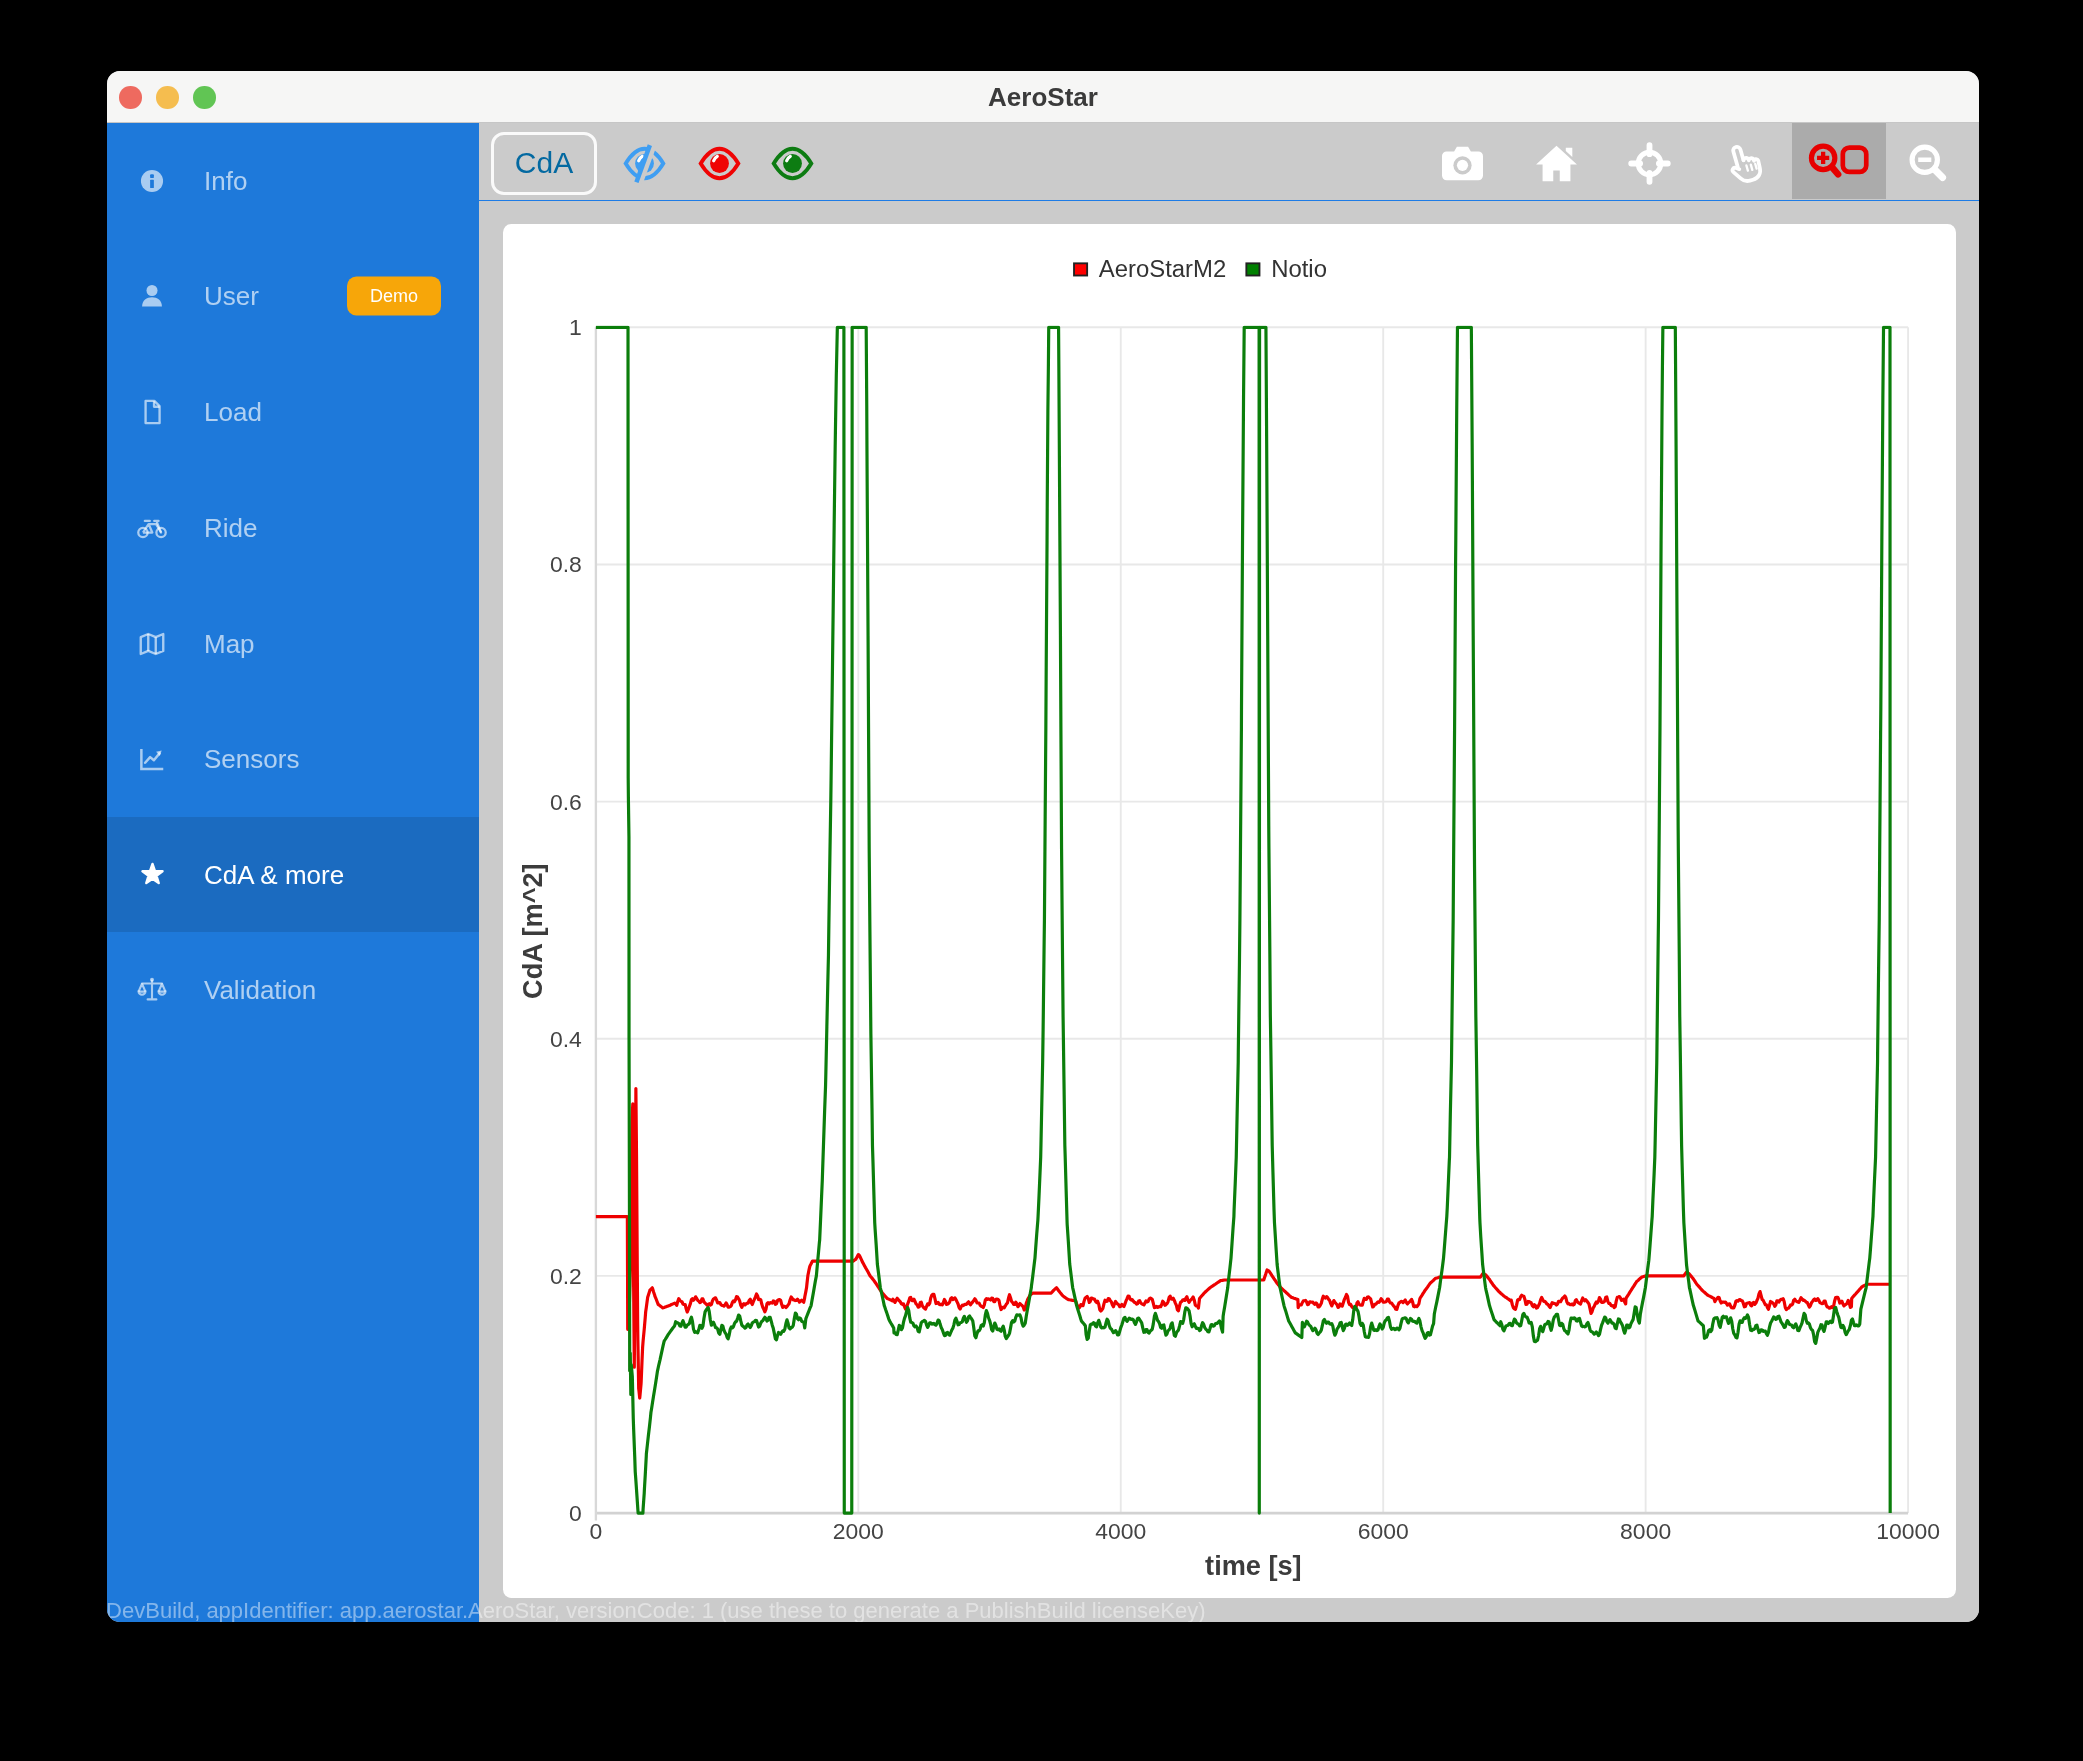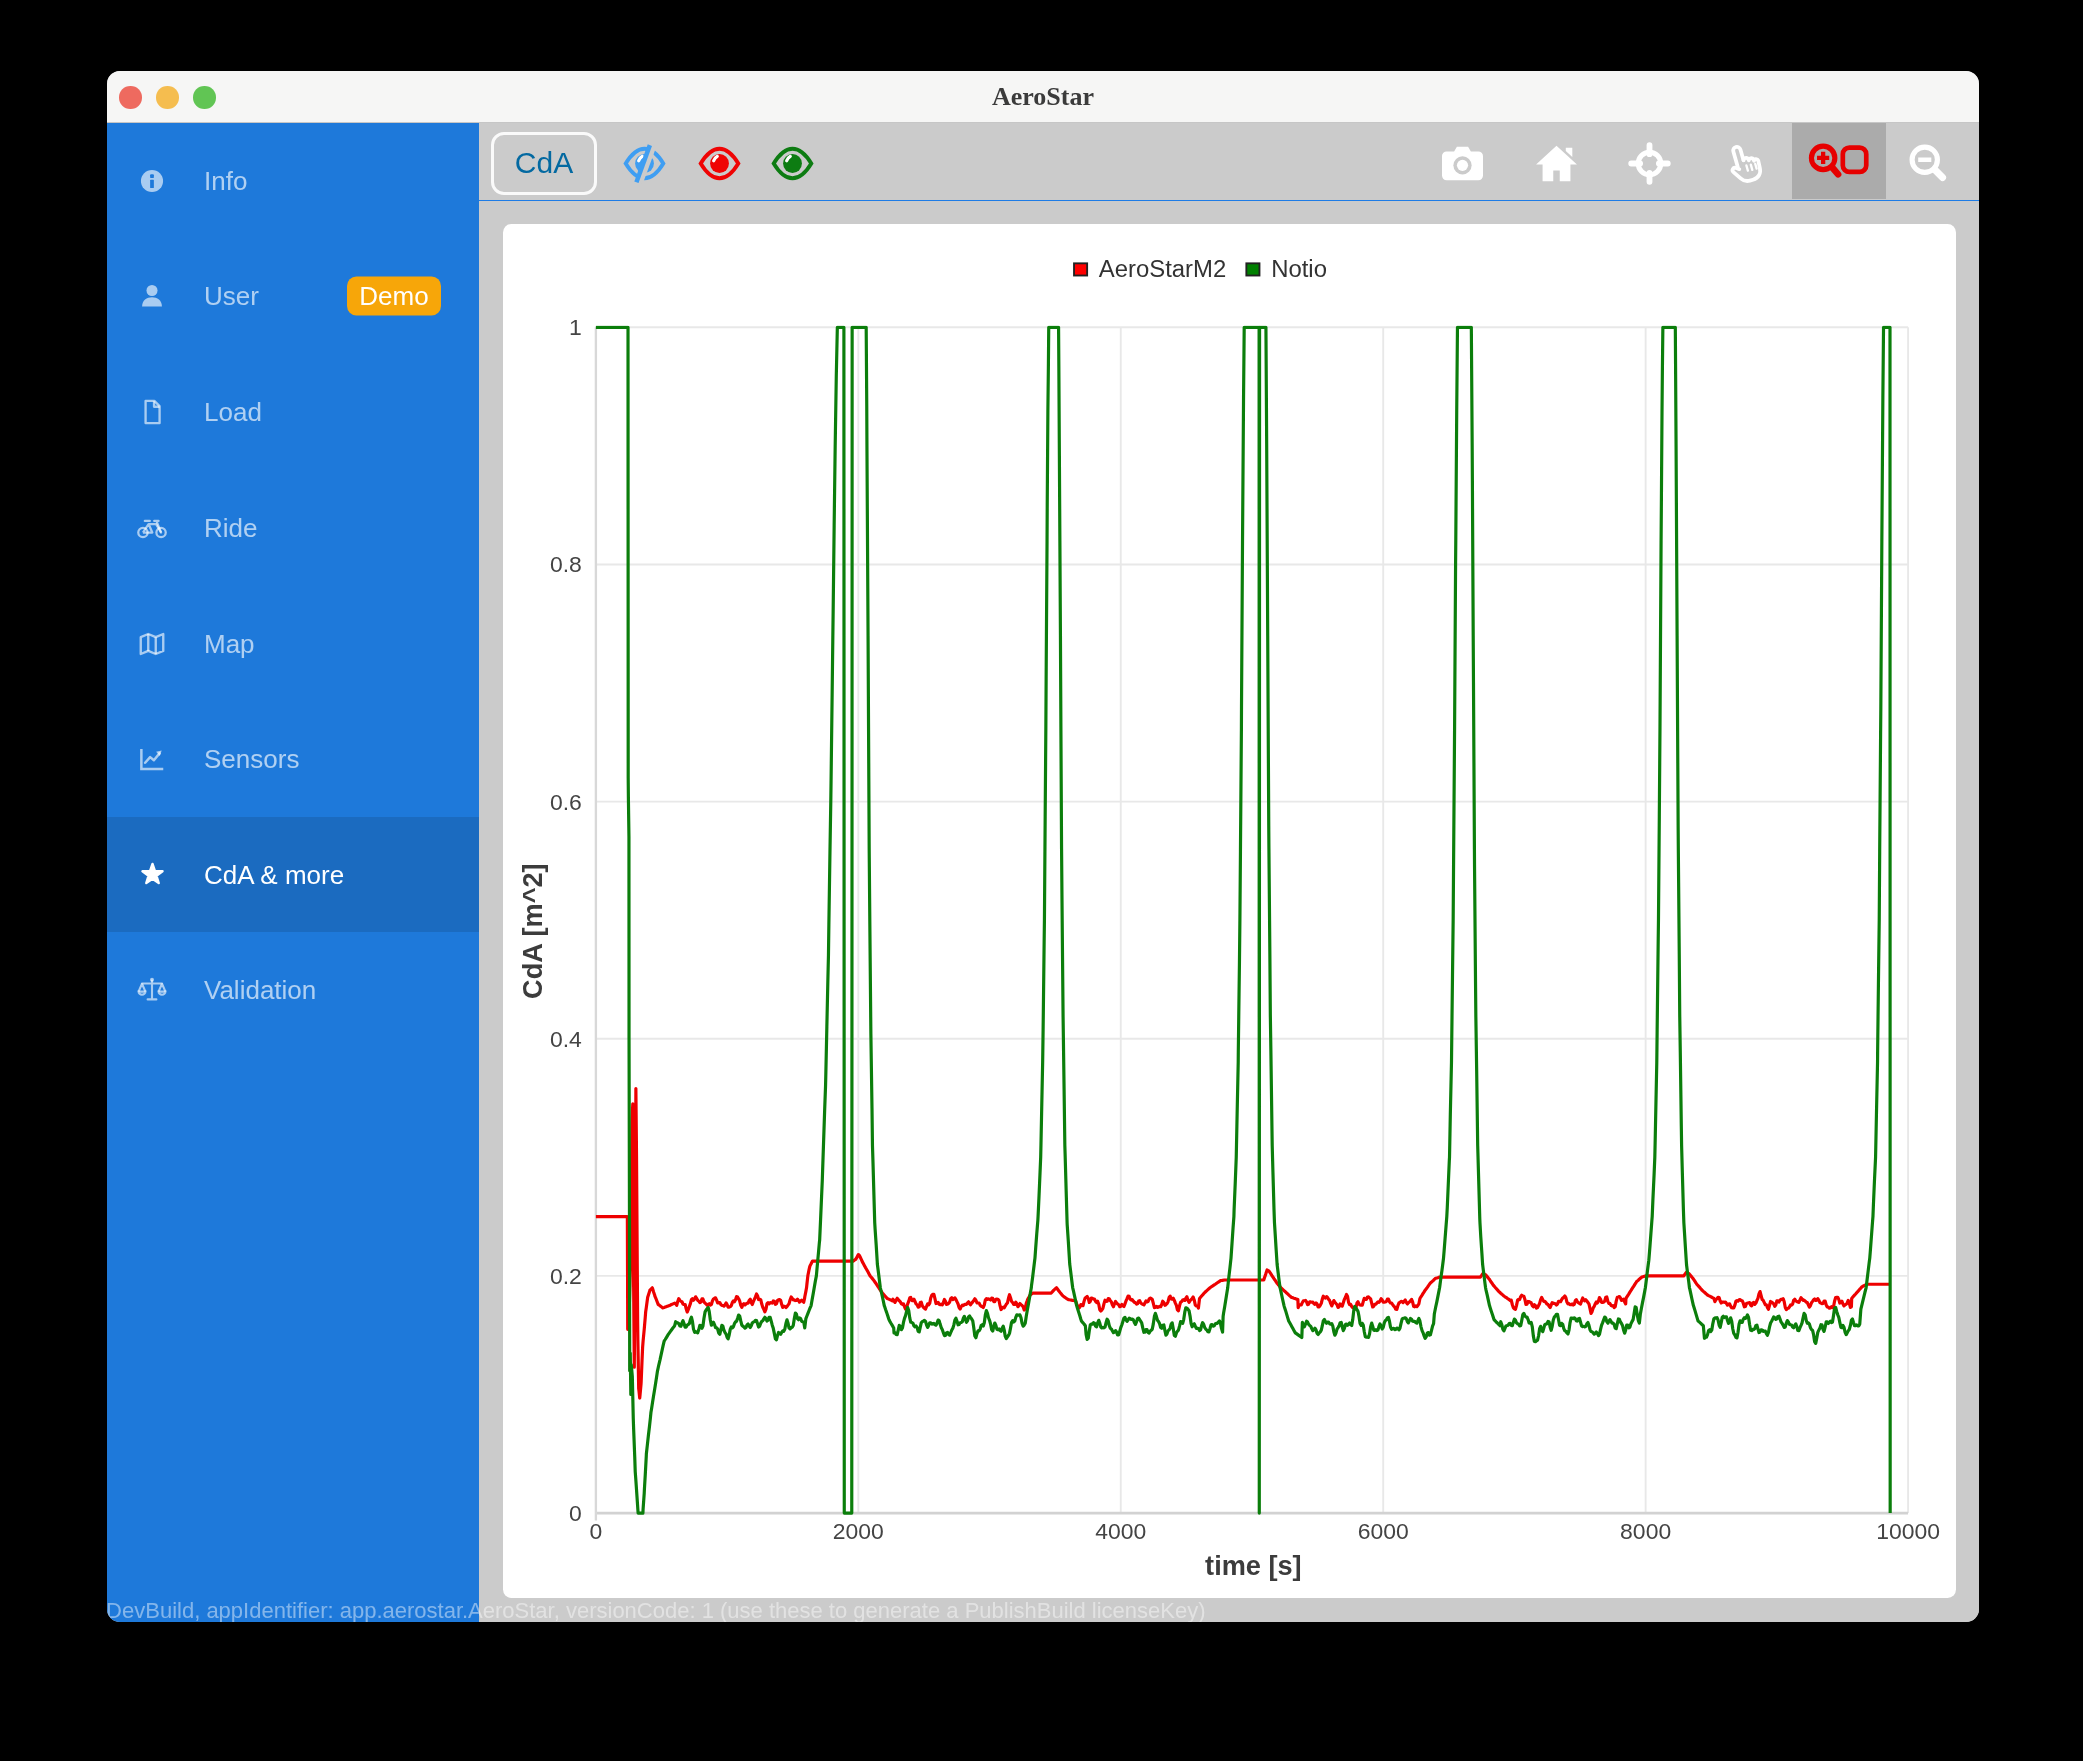--- a/index.html
+++ b/index.html
@@ -3,35 +3,35 @@
 <meta charset="utf-8">
 <style>
   * { margin:0; padding:0; box-sizing:border-box; }
   html,body { width:2084px; height:1761px; background:#000; overflow:hidden;
     font-family:"Liberation Sans", sans-serif; }
   .window { position:absolute; left:107px; top:71px; width:1872px; height:1551px;
     border-radius:13px; overflow:hidden; background:#cbcbcb; }
   .titlebar { position:absolute; left:0; top:0; width:100%; height:52px;
     background:#f6f6f5; border-bottom:0.9px solid #c6c6c6; }
   .title { position:absolute; left:0; right:0; top:0; height:52px; line-height:52px;
-    text-align:center; font-size:26px; font-weight:bold; color:#3b3b3b;font-family:Liberation Serif, serif; }
+    text-align:center; font-size:26px; font-weight:bold; color:#3b3b3b; }
   .tl { position:absolute; top:15px; width:22.5px; height:22.5px; border-radius:50%; }
   .tl.r { left:12px; background:#ee6a5f; }
   .tl.y { left:49px; background:#f5bd4f; }
   .tl.g { left:86px; background:#61c554; }
   .sidebar { position:absolute; left:0; top:52px; width:372px; bottom:0; background:#1e79da; }
   .item { position:absolute; left:0; width:100%; height:115px; color:rgba(255,255,255,0.65);
     font-size:26px; }
   .item .label { position:absolute; left:97px; top:50%; transform:translateY(-50%); }
   .item .ic { position:absolute; left:30px; top:50%; transform:translateY(-50%);
     width:30px; height:30px; display:flex; align-items:center; justify-content:center; }
   .item.sel { background:#1b6bc0; color:#fff; }
   .badge { position:absolute; left:240px; top:50%; transform:translateY(-50%);
     width:94px; height:39px; background:#f7a609; border-radius:9.4px; color:#fff;
-    font-size:26px; line-height:39px; text-align:center; }
+    font-size:18px; line-height:39px; text-align:center; }
   .toolbar { position:absolute; left:372px; top:52px; right:0; height:78px;
     background:#cbcbcb; border-bottom:1.9px solid #1e7ce6; }
   .cdabtn { position:absolute; left:12px; top:9.4px; width:106px; height:63px;
     border:3.7px solid rgba(255,255,255,0.9); border-radius:13px; color:#0369a1;
     font-size:30px; text-align:center; line-height:55px; }
   .tbico { position:absolute; top:0; height:76px; display:flex; align-items:center;
     justify-content:center; }
   .activebox { position:absolute; left:1313px; top:0; width:94px; height:76px; background:#ababab; }
   .content { position:absolute; left:372px; top:132px; right:0; bottom:0; background:#cbcbcb; }
   .panel { position:absolute; left:396px; top:153px; width:1453px; height:1374px;

